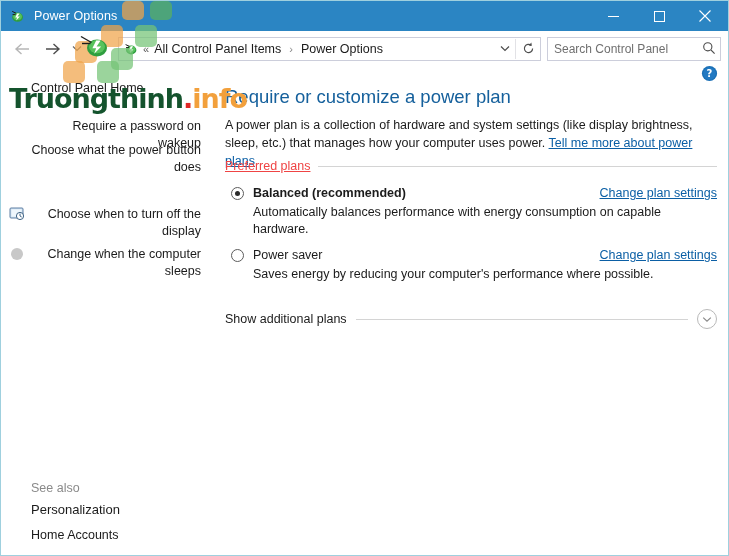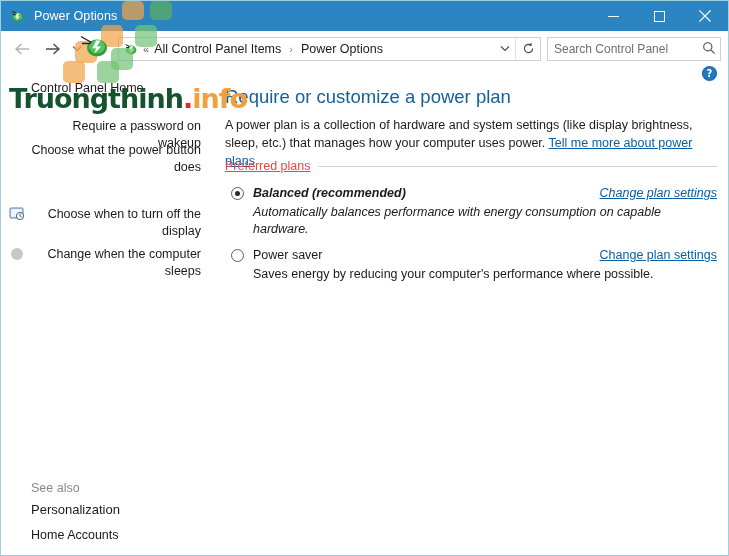--- a/index.html
+++ b/index.html
@@ -336,38 +336,47 @@
 
       <div id="intro">
         <span>A power plan is a collection of hardware and system settings (like display brightness, sleep, etc.) that manages how your computer uses power. </span><a id="intro-link" href="#">Tell me more about power plans</a>
       </div>
 
       <div id="group-row">
         <span id="group-label">Preferred plans</span>
         <span id="group-rule"></span>
       </div>
 
-      <div class="plan" style="top:120px;font-style:italic;">
+      <div class="plan" style="top:120px;">
         <div class="plan-head">
           <span class="radio checked"></span>
           <span class="plan-name sel">Balanced (recommended)</span>
           <a class="plan-link hover" href="#">Change plan settings</a>
         </div>
         <div class="plan-desc">Automatically balances performance with energy consumption on capable hardware.</div>
       </div>
 
       <div class="plan" style="top:182px;">
         <div class="plan-head">
           <span class="radio"></span>
           <span class="plan-name">Power saver</span>
           <a class="plan-link" href="#">Change plan settings</a>
         </div>
         <div class="plan-desc">Saves energy by reducing your computer's performance where possible.</div>
       </div>
 
+      <div id="addl-row">
+        <span id="addl-label">Show additional plans</span>
+        <span id="addl-rule"></span>
+        <span id="addl-chevron">
+          <svg width="10" height="7" viewBox="0 0 10 7">
+              <path d="M1.2 1.6 L5 5.2 L8.8 1.6" stroke="#8a8a8a" stroke-width="1.2" fill="none"></path>
+            </svg>
+        </span>
+      </div>
 
     </div>
   </div>
 
   <div id="watermark">
     <div class="wm-sq" style="left:121px; top:0px;  width:22px; height:19px; background:#f0a44a;"></div>
     <div class="wm-sq" style="left:149px; top:0px;  width:22px; height:19px; background:#5ab05e;"></div>
     <div class="wm-sq" style="left:100px; top:24px; width:22px; height:22px; background:#f0a44a;"></div>
     <div class="wm-sq" style="left:134px; top:24px; width:22px; height:22px; background:#74c476;"></div>
     <div class="wm-sq" style="left:74px;  top:40px; width:22px; height:22px; background:#f0a44a;"></div>

